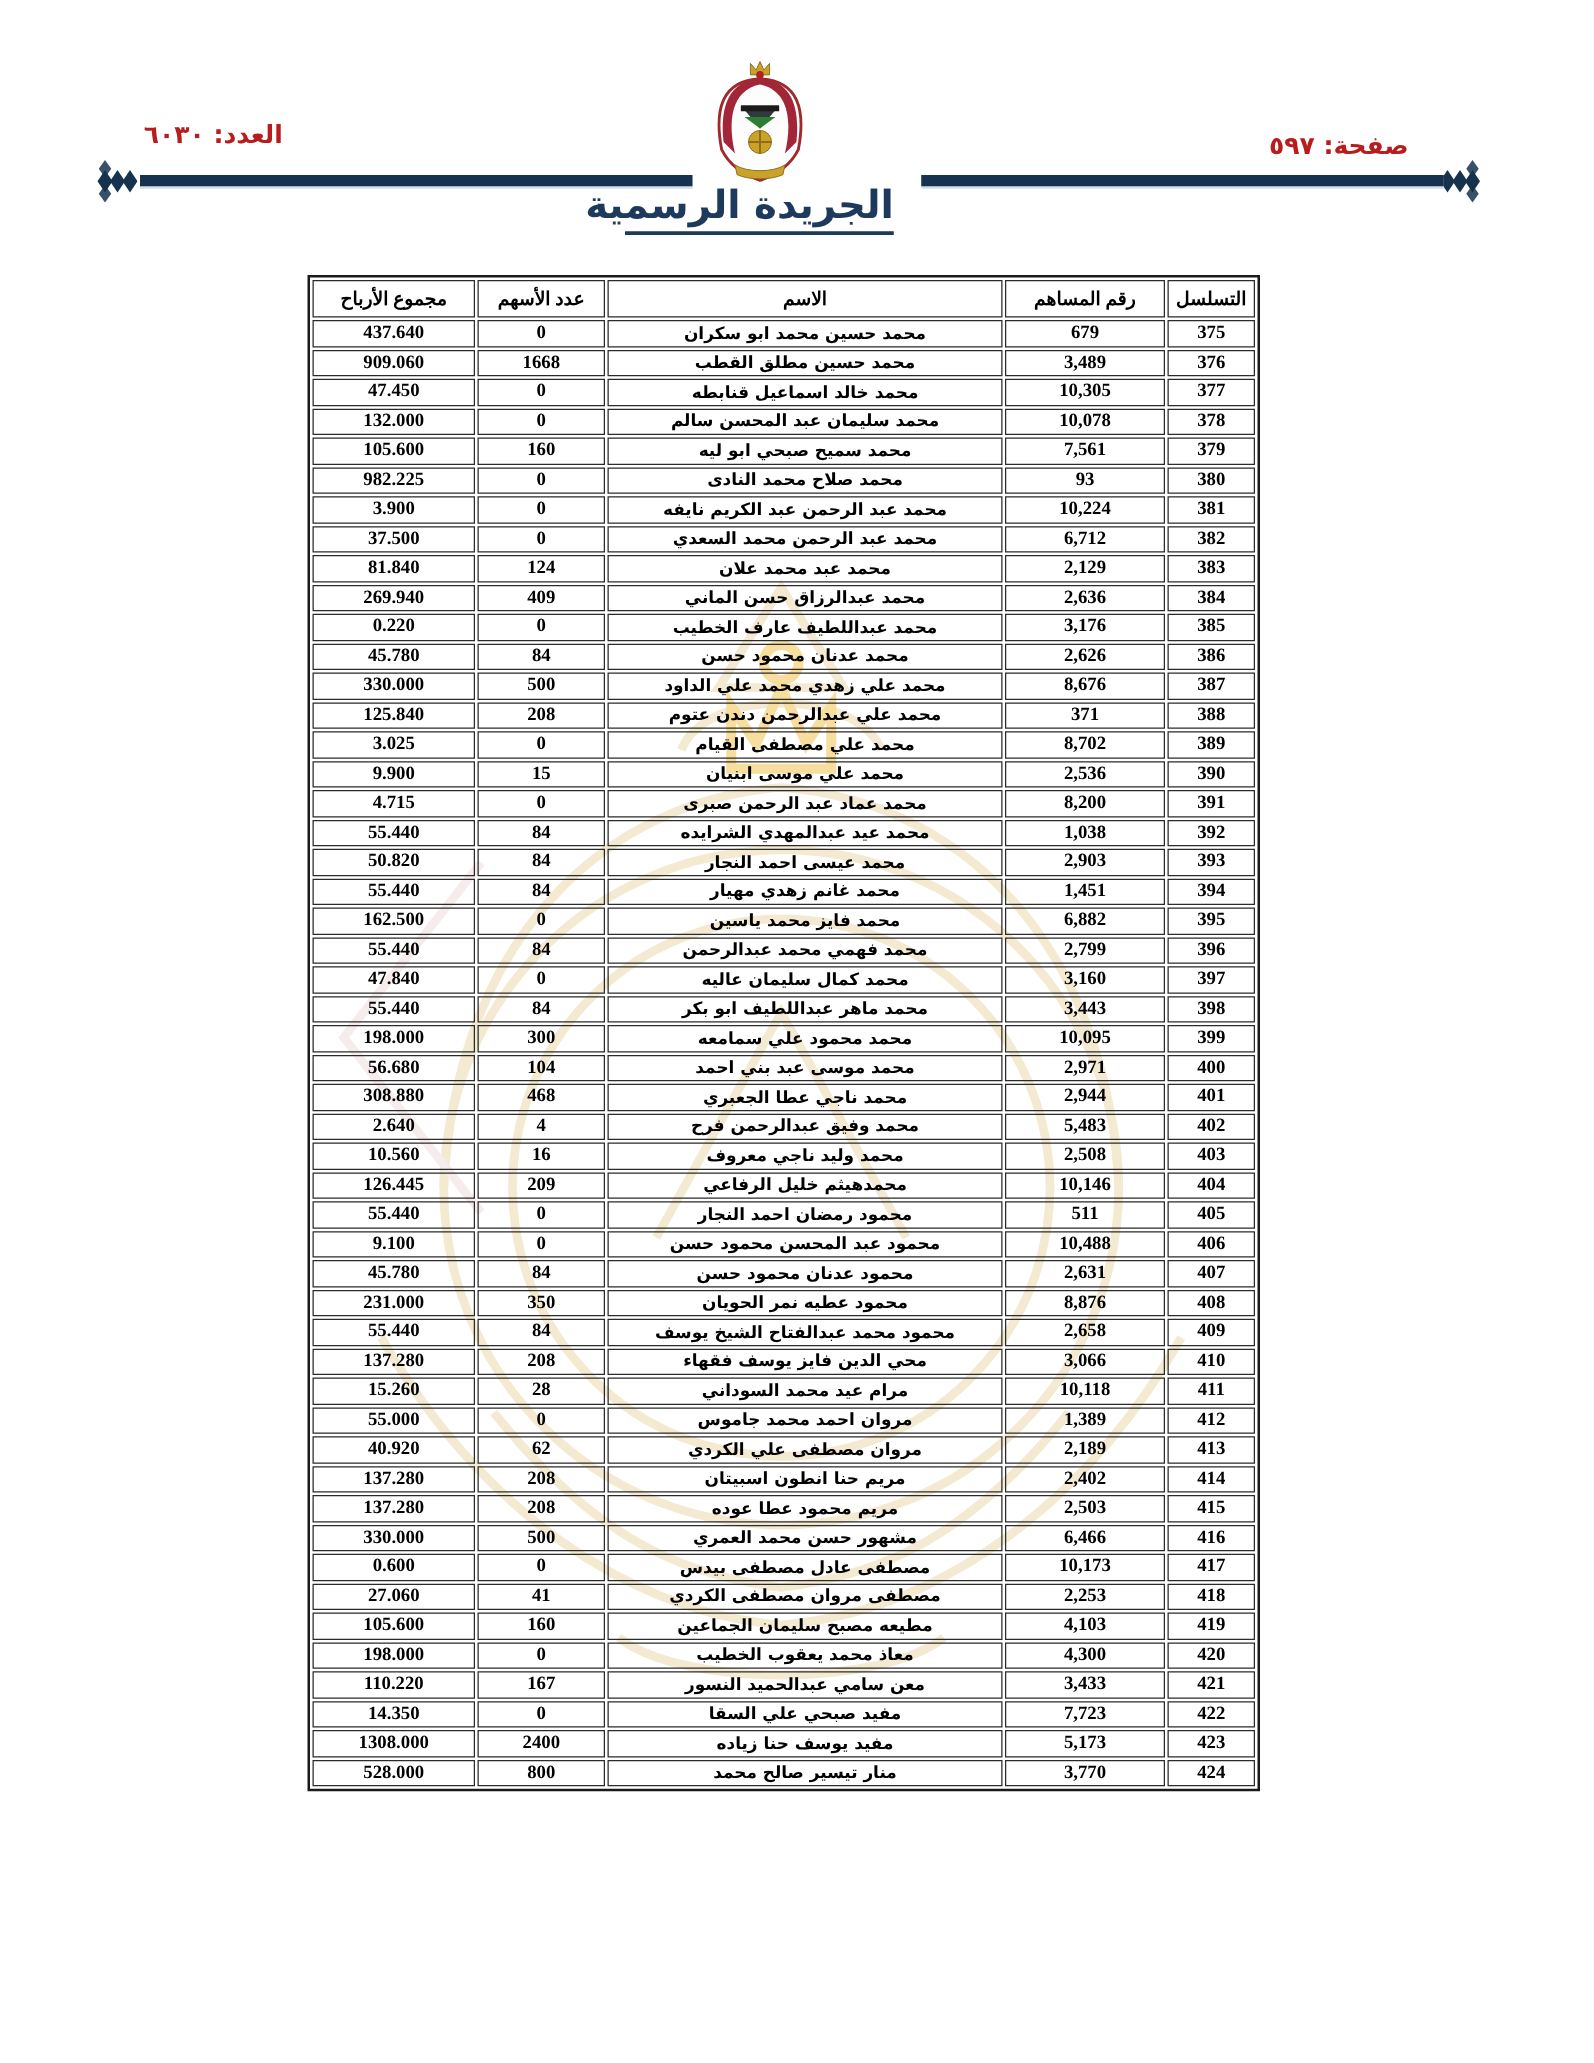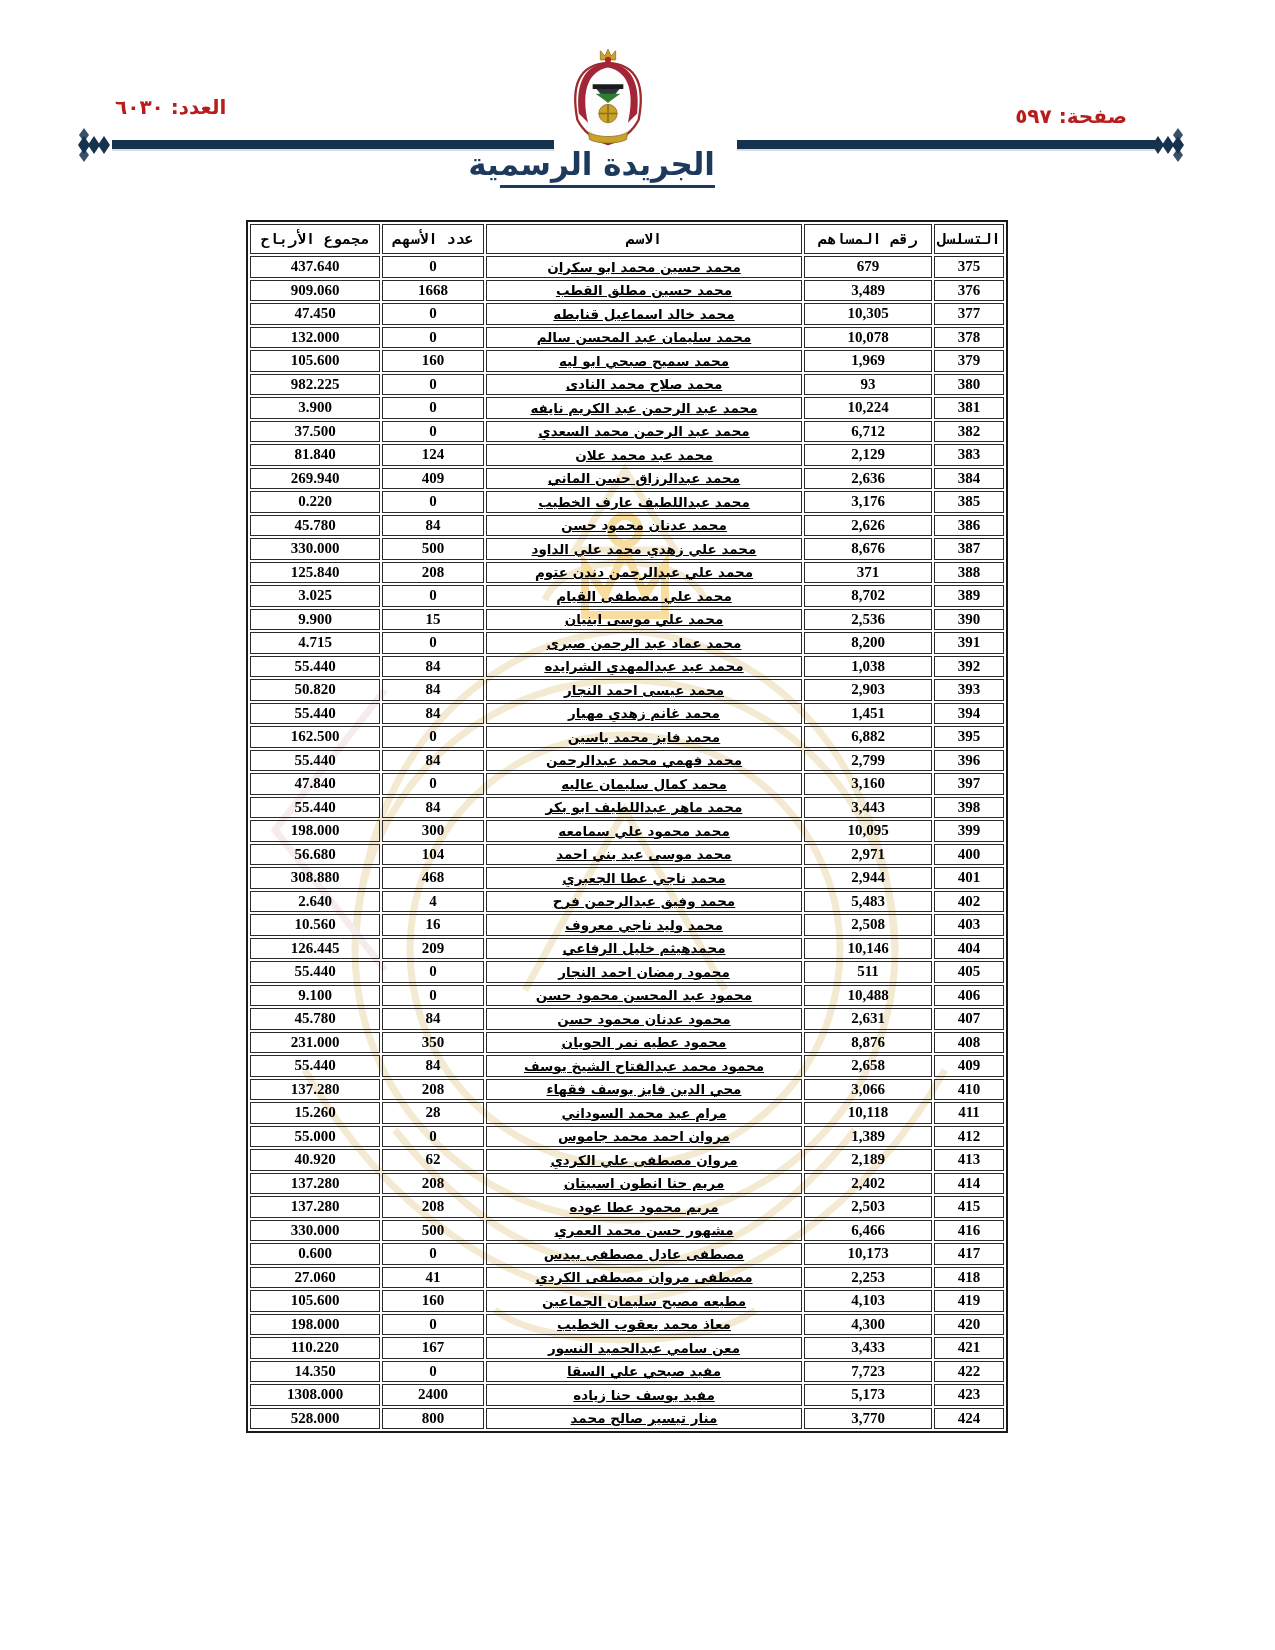--- a/index.html
+++ b/index.html
@@ -70,37 +70,36 @@
     border:1px solid #2a2a2a;
     text-align:center;
     vertical-align:middle;
     overflow:hidden;
     white-space:nowrap;
     background:transparent;
   }
   th{
     height:26px;
     font-size:15px;font-weight:bold;color:#000;
-    font-family:Liberation Mono, monospace;
+    font-family:Liberation Serif, serif;
     margin-left:34px;
   }
   td{
     height:19.5px;
     font-size:14px;font-weight:bold;color:#000;
     padding:0 3px;
   }
   td.num{
     font-family:"Liberation Serif","DejaVu Serif",serif;
     font-size:15px;
     direction:ltr;
   }
   td.name{
     font-family:"DejaVu Sans",sans-serif;
     font-size:13.5px;
-    text-decoration:underline;
   }
   col.c-serial{width:70px;}
   col.c-shnum{width:128px;}
   col.c-name{width:316px;}
   col.c-shares{width:102px;}
   col.c-profit{width:130px;}
 </style>
 </head>
 <body>
 
@@ -211,21 +210,21 @@
           <tr>
             <td class="num">378</td>
             <td class="num">10,078</td>
             <td class="name">محمد سليمان عبد المحسن سالم</td>
             <td class="num">0</td>
             <td class="num">132.000</td>
           </tr>
 
           <tr>
             <td class="num">379</td>
-            <td class="num">1,969</td>
+            <td class="num">7,561</td>
             <td class="name">محمد سميح صبحي ابو ليه</td>
             <td class="num">160</td>
             <td class="num">105.600</td>
           </tr>
 
           <tr>
             <td class="num">380</td>
             <td class="num">93</td>
             <td class="name">محمد صلاح محمد النادى</td>
             <td class="num">0</td>

